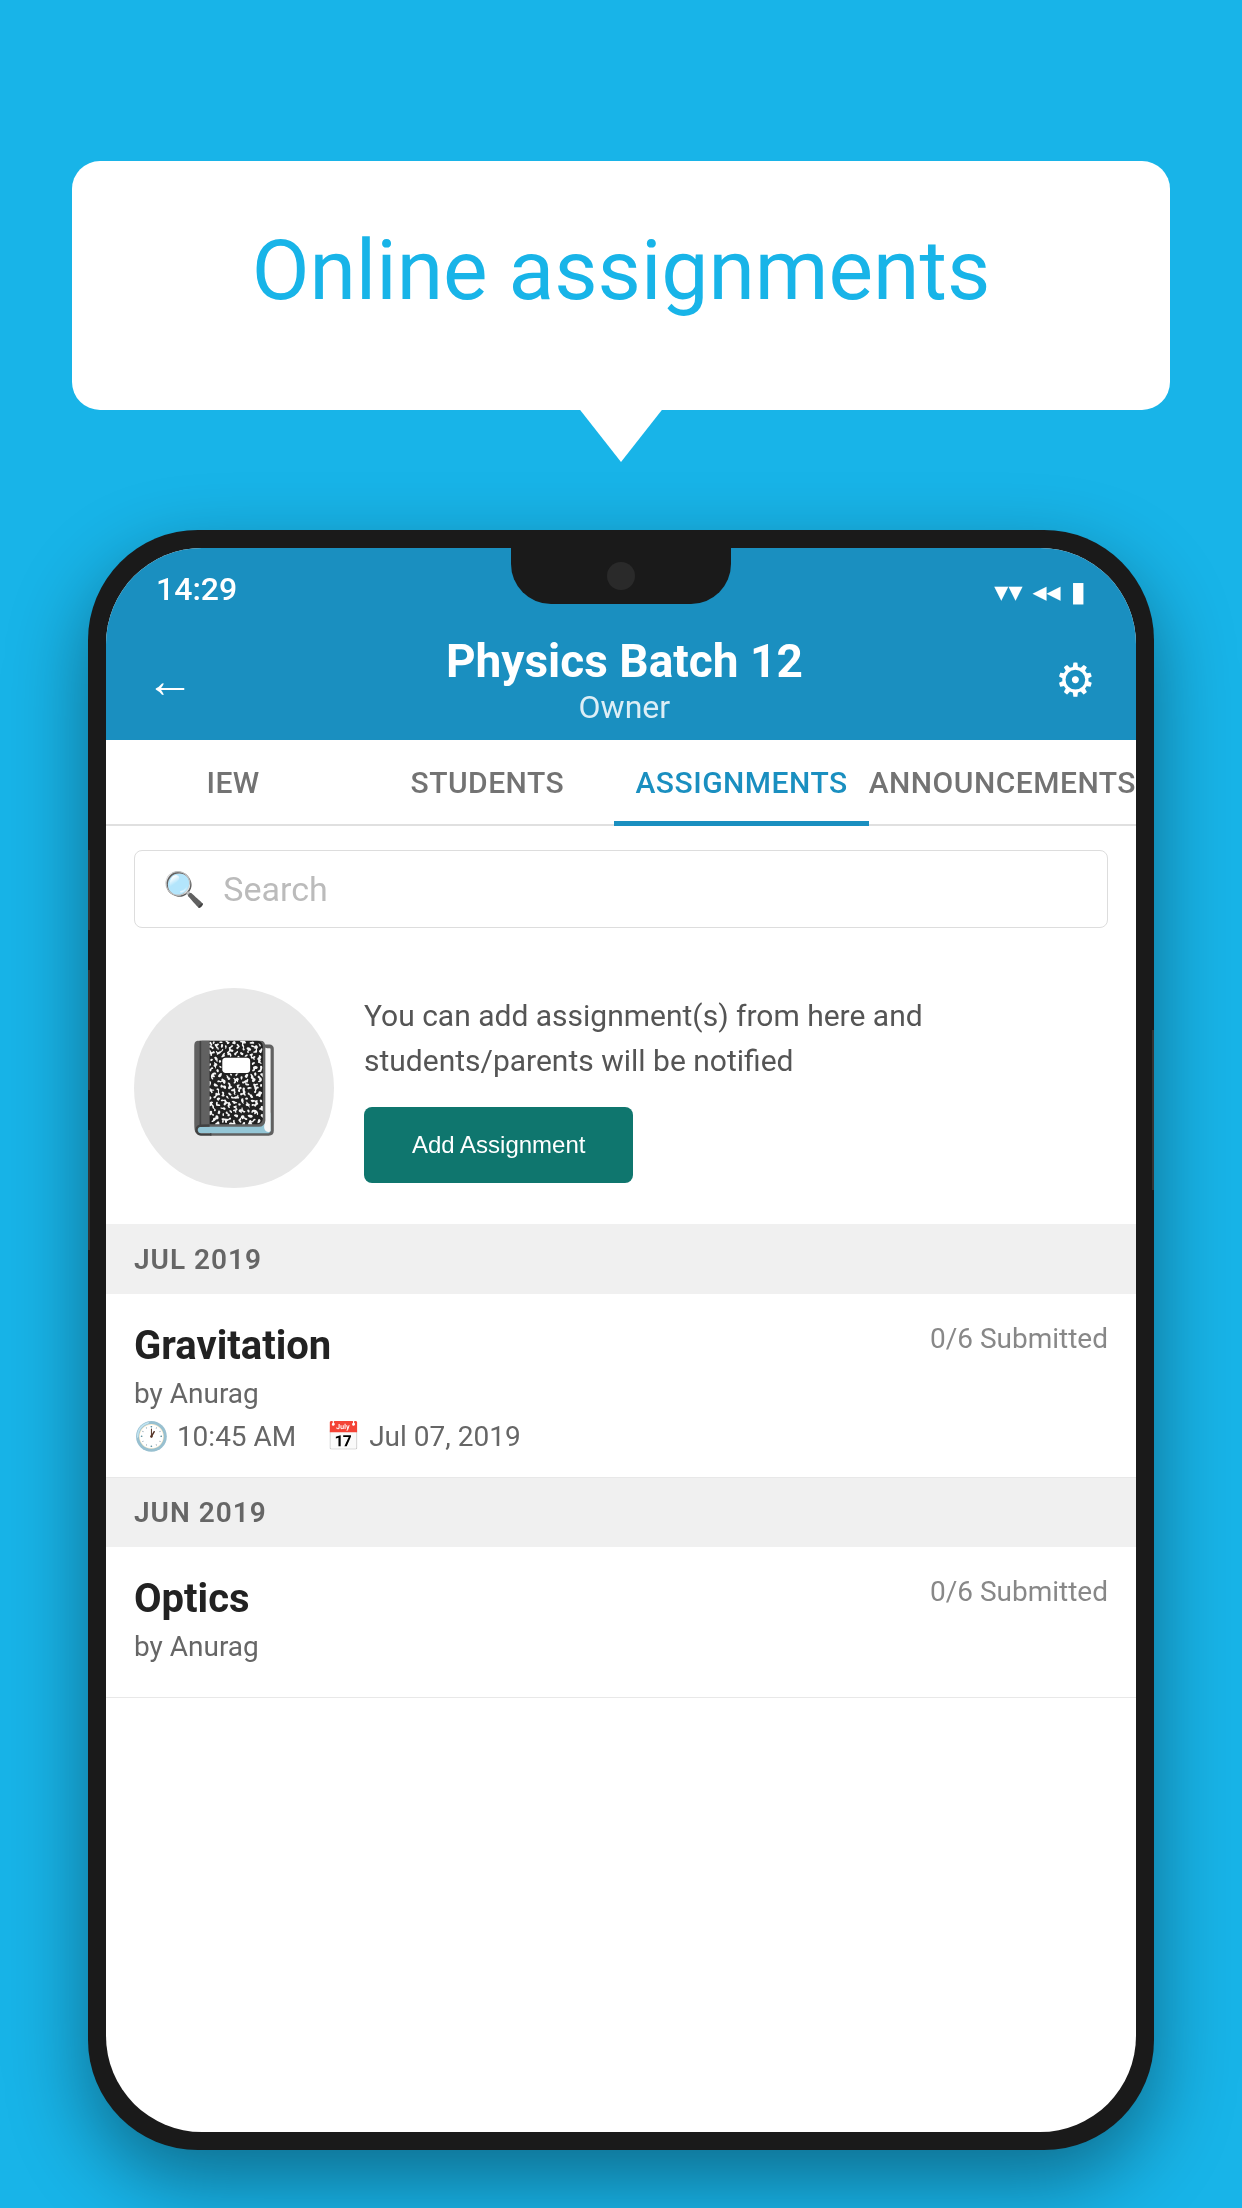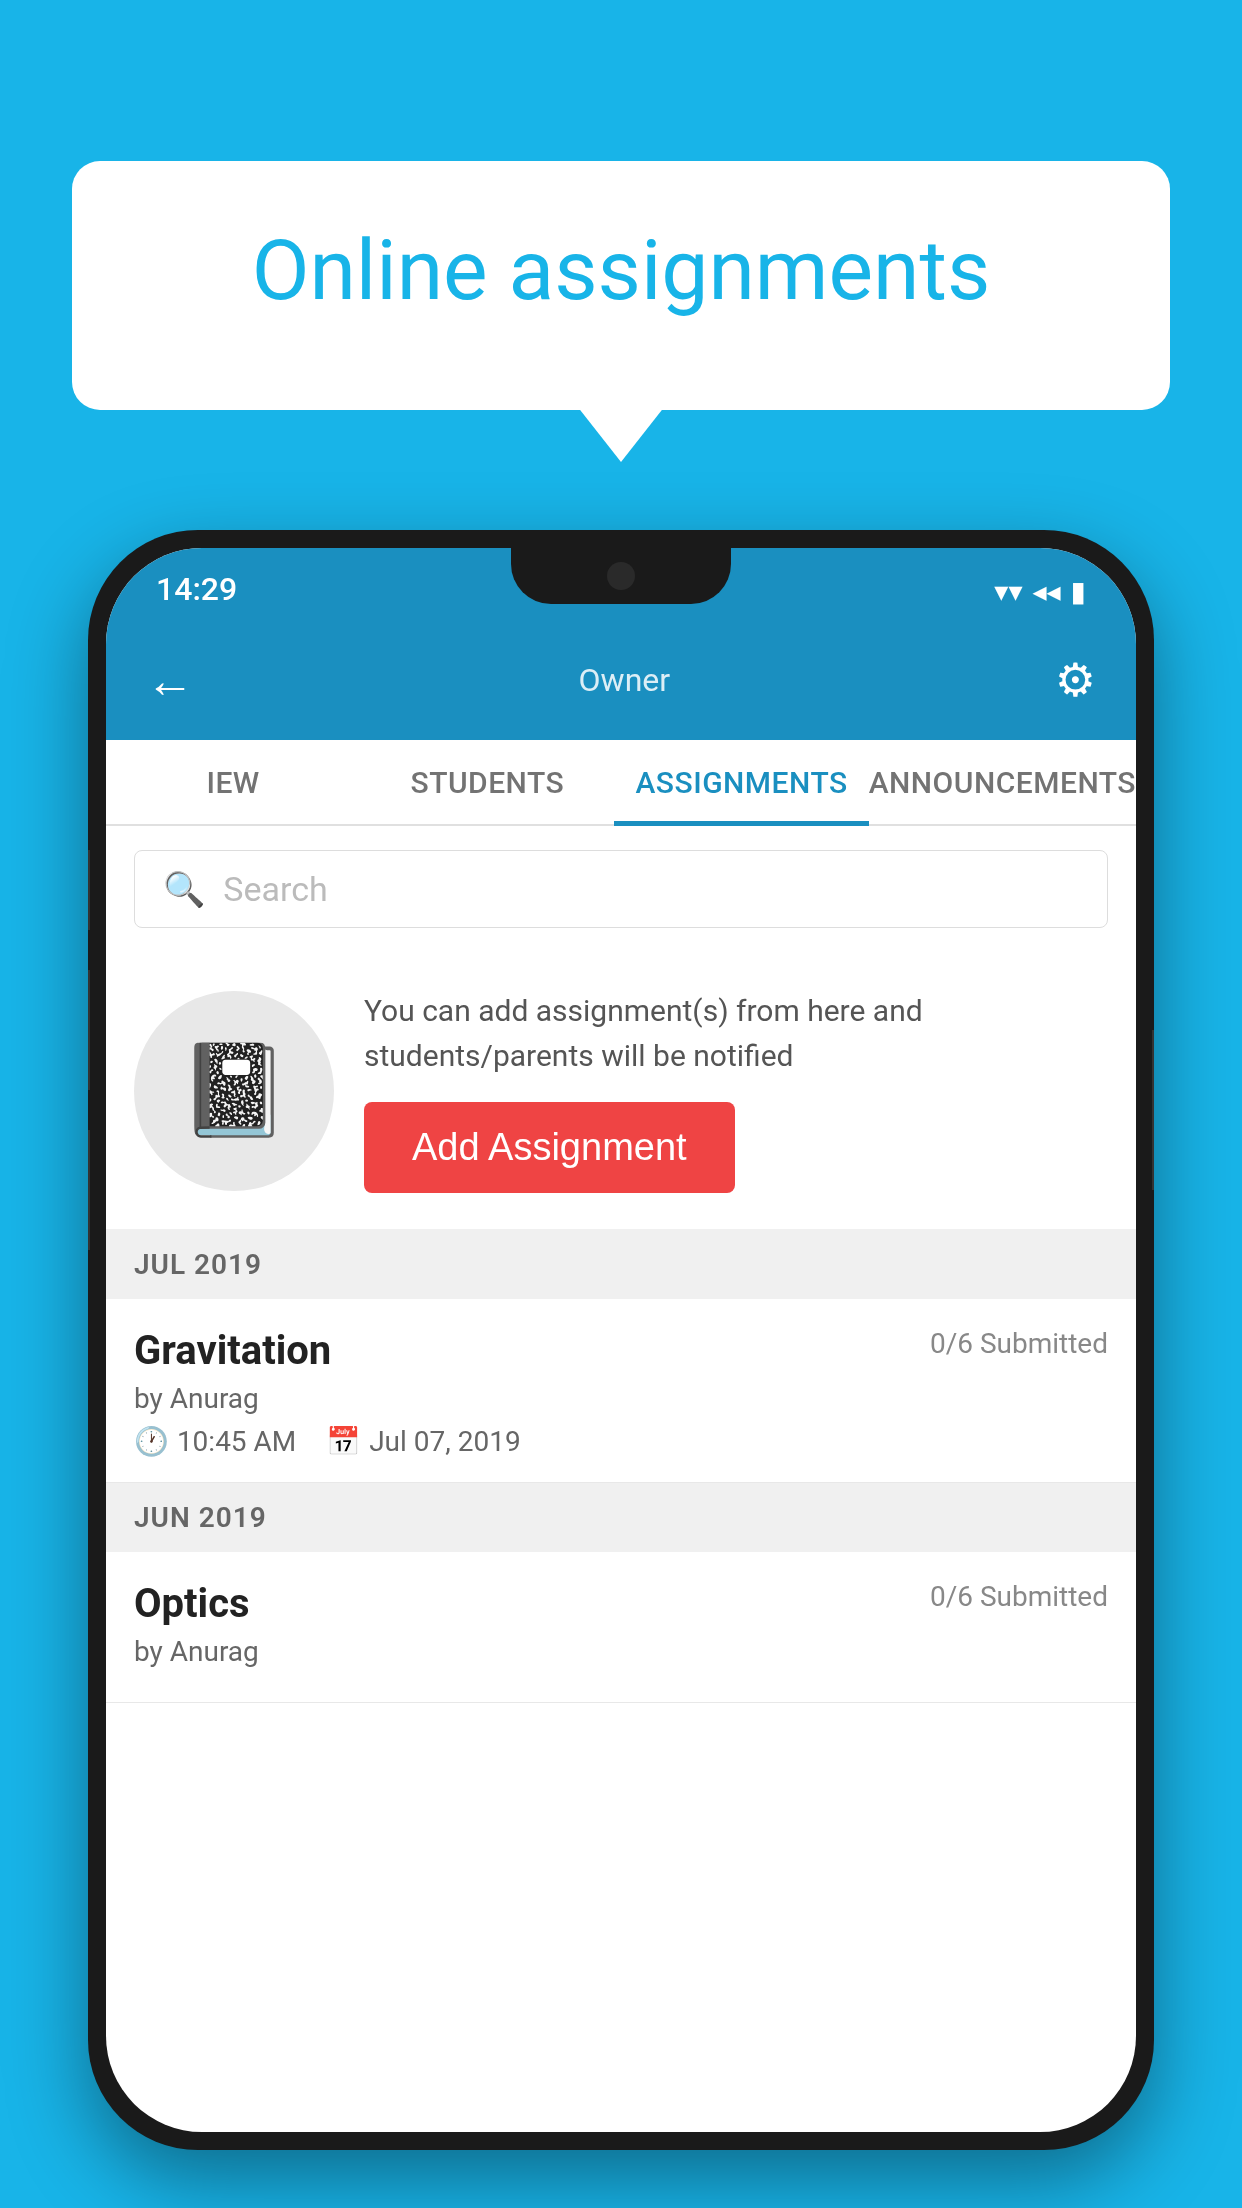--- a/index.html
+++ b/index.html
@@ -245,26 +245,26 @@
     .prompt-text-area {
       flex: 1;
     }
     .prompt-description {
       font-size: 30px;
       color: #555;
       line-height: 1.5;
       margin-bottom: 24px;
     }
     .add-assignment-btn {
-      background: #ef4444;
+      background: #0f766e;
       color: white;
       border: none;
       border-radius: 8px;
       padding: 24px 48px;
-      font-size: 38px;
+      font-size: 24px;
       font-weight: 500;
       cursor: pointer;
     }
 
     
     .section-header {
       background: #f0f0f0;
       padding: 18px 28px;
       font-size: 28px;
       font-weight: 600;
@@ -380,20 +380,21 @@
         <div class="status-icons">
           <span class="wifi-icon">▾▾</span>
           <span class="signal-icon">◂◂</span>
           <span class="battery-icon">▮</span>
         </div>
       </div>
 
       <div class="app-bar">
         <span class="back-arrow">←</span>
         <div class="app-bar-center">
+          <div class="app-bar-title">Physics Batch 12</div>
           <div class="app-bar-subtitle">Owner</div>
         </div>
         <span class="settings-icon">⚙</span>
       </div>
 
       <div class="tabs-bar">
         <div class="tab-item">
           <span>IEW</span>
         </div>
         <div class="tab-item">

